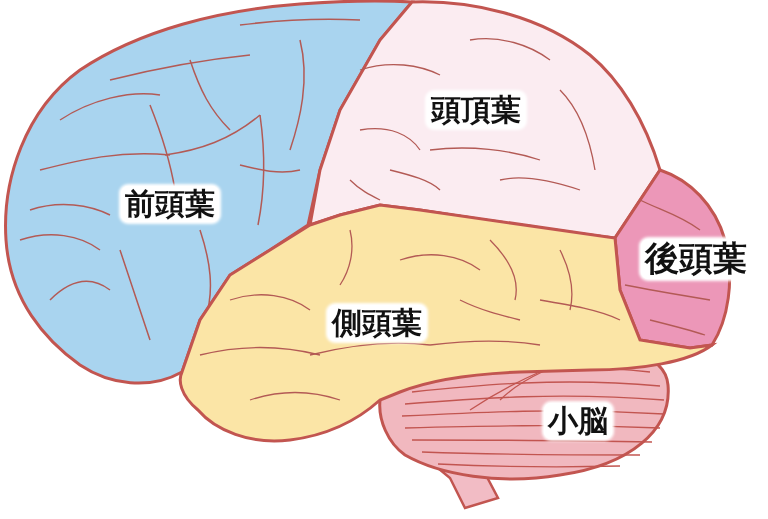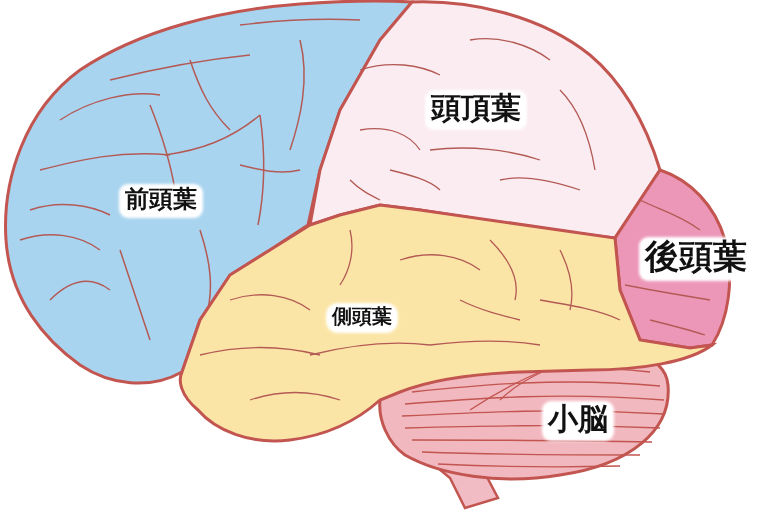--- a/index.html
+++ b/index.html
@@ -1,20 +1,20 @@
 <!DOCTYPE html>
 <html><head>
   <meta charset="utf-8">
   <style>
     html, body { margin: 0; padding: 0; background: #ffffff; }
     body { width: 768px; height: 519px; overflow: hidden; position: relative; font-family: "DejaVu Sans", sans-serif; }
     #brain-diagram { position: absolute; left: 0; top: 0; width: 768px; height: 519px; }
     .region-label {
       position: absolute;
-      font-family: Liberation Mono, monospace;
+      font-family: Liberation Serif, serif;
       font-weight: bold;
       color: #111111;
       line-height: 1;
       white-space: nowrap;
       background: #ffffff;
       padding: 3px 4px;
       border-radius: 7px;
       box-shadow: 0 0 3px 2px #ffffff;
     }
   </style>
@@ -87,17 +87,17 @@
     <path d="M400,260 C430,250 460,255 480,270"></path>
     <path d="M490,240 C510,260 520,280 515,300"></path>
     <path d="M540,300 C570,305 600,310 620,320"></path>
     <path d="M250,400 C280,390 310,390 340,400"></path>
     <path d="M350,230 C355,250 350,270 340,285"></path>
     <path d="M560,250 C570,270 575,290 570,310"></path>
     <path d="M460,300 C480,310 500,315 520,320"></path>
   </g>
 </svg>
 
-<div class="region-label" style="left:121px; top:186px; font-size:24px;">前頭葉</div>
+<div class="region-label" style="left:121px; top:186px; font-size:30px;">前頭葉</div>
 <div class="region-label" style="left:427px; top:92px; font-size:30px;">頭頂葉</div>
 <div class="region-label" style="left:641px; top:239px; font-size:34px;">後頭葉</div>
-<div class="region-label" style="left:328px; top:305px; font-size:20px;border-radius:10px;">側頭葉</div>
+<div class="region-label" style="left:328px; top:305px; font-size:30px;">側頭葉</div>
 <div class="region-label" style="left:516px; top:403px; font-size:30px;margin-left:28px;">小脳</div>
 
 </body></html>

